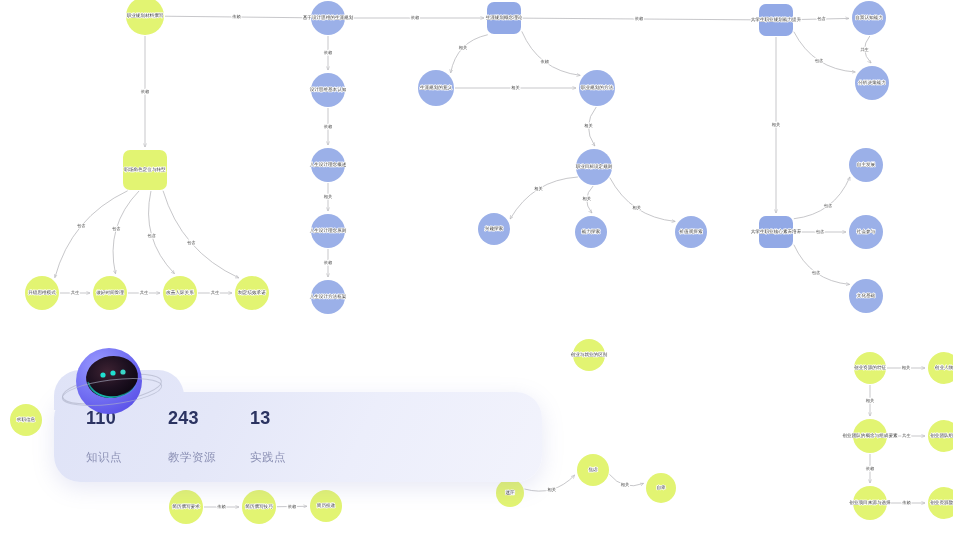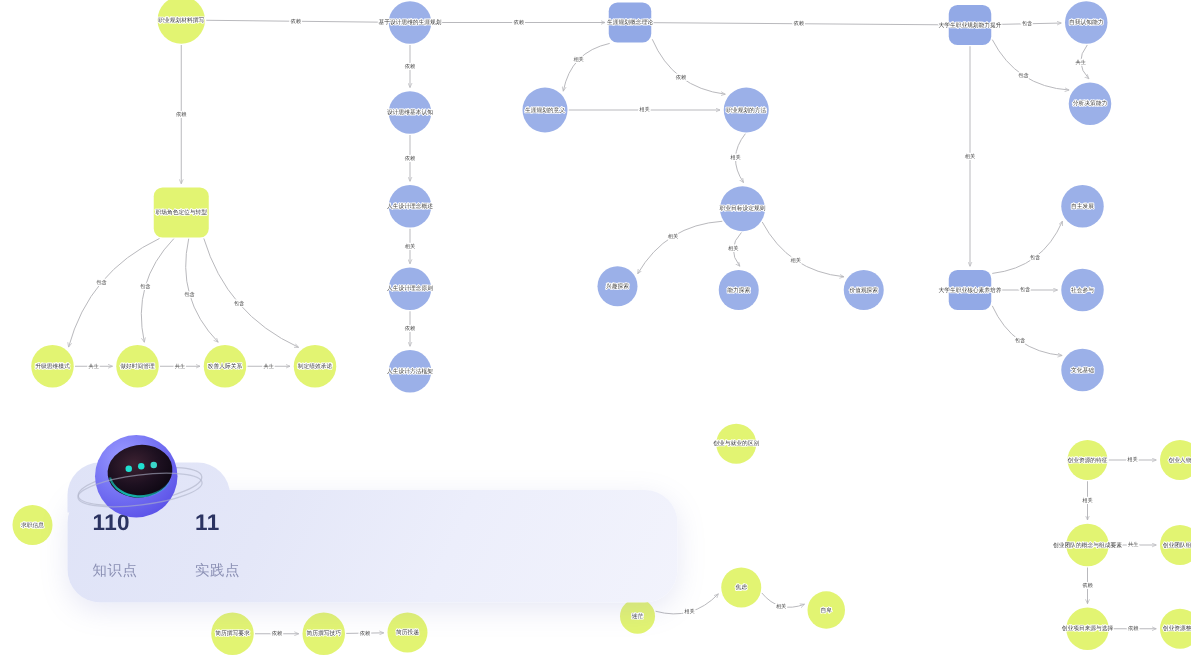--- a/index.html
+++ b/index.html
@@ -24,21 +24,21 @@
   .node-circle-blue{fill:#9bb0e8;stroke:none;}
   .node-rect-green{fill:#e2f472;stroke:none;}
   .node-rect-blue{fill:#92a9e6;stroke:none;}
 
   
   #stats-panel{
     position:absolute;left:54px;top:392px;width:488px;height:90px;
     border-radius:26px 26px 26px 26px;
     background:linear-gradient(115deg,#dfe3f7 0%,#e4e7f8 32%,#eceefb 62%,#f2f3fc 100%);
     box-shadow:0 6px 22px rgba(120,130,200,.18);
-    display:flex;align-items:center;padding-left:20px;box-sizing:border-box;
+    display:flex;align-items:center;padding-left:32px;box-sizing:border-box;
     z-index:20;
   }
   #stats-panel::before{
     content:"";position:absolute;left:0;top:-22px;width:130px;height:40px;
     background:linear-gradient(115deg,#dfe3f7 0%,#e3e6f8 100%);
     border-radius:26px 26px 0 0;
   }
   .stat-item{width:82px;flex:0 0 auto;position:relative;z-index:2;}
   .stat-value{
     font-size:18px;font-weight:bold;color:#2b3361;line-height:20px;
@@ -250,16 +250,20 @@
   <circle cx="63" cy="35" r="2.6" fill="#3ad6c8"></circle>
   <ellipse cx="52" cy="55" rx="50" ry="12" fill="none" stroke="#aeb2c8" stroke-width="1" opacity=".6" transform="rotate(-7 52 55)"></ellipse>
 </svg>
 
 <div id="stats-panel">
   <div class="stat-item">
     <div class="stat-value">110</div>
     <div class="stat-label">知识点</div>
   </div>
   <div class="stat-item">
-    <div class="stat-value">11</div>
+    <div class="stat-value">243</div>
+    <div class="stat-label">教学资源</div>
+  </div>
+  <div class="stat-item">
+    <div class="stat-value">13</div>
     <div class="stat-label">实践点</div>
   </div>
 </div>
 
 </body></html>

